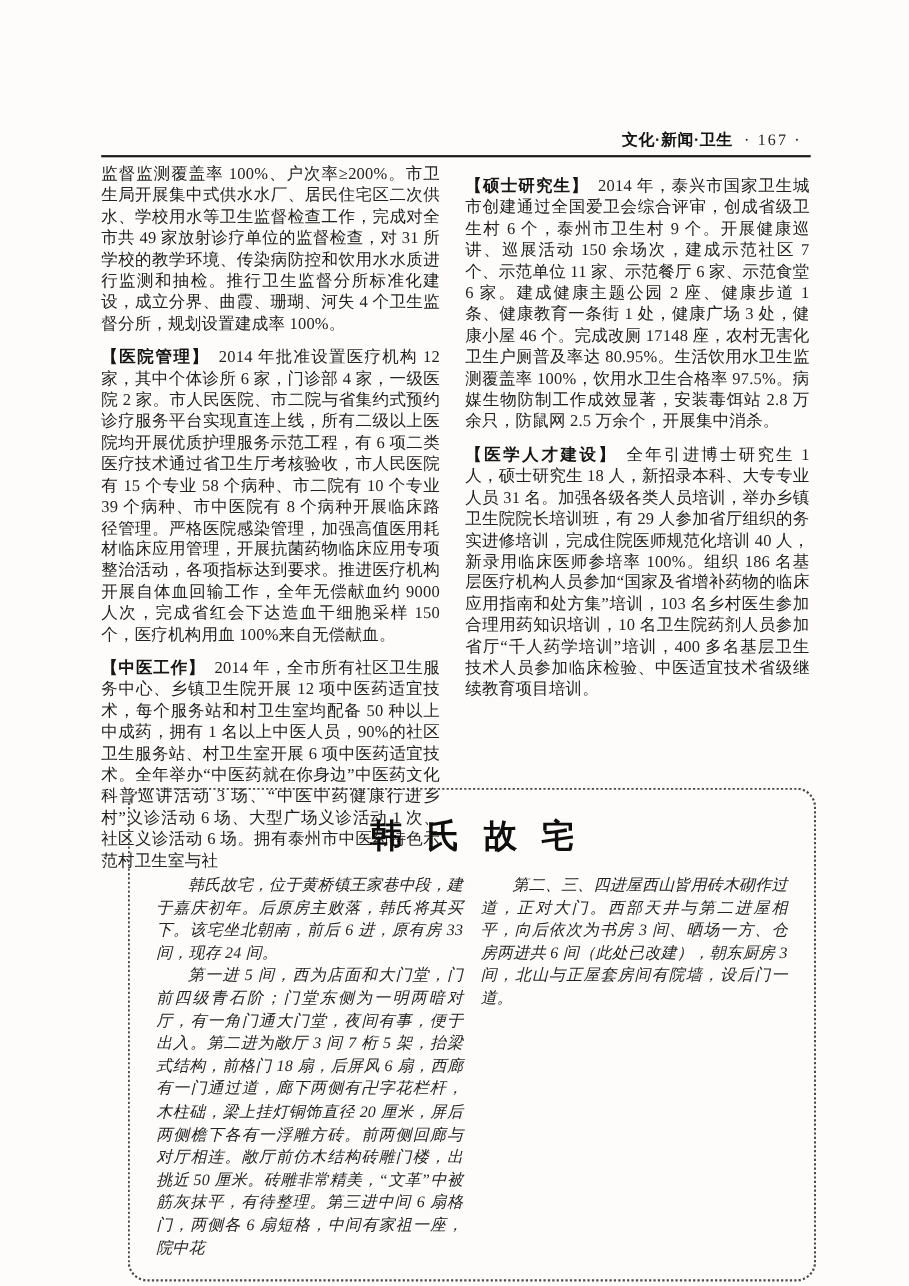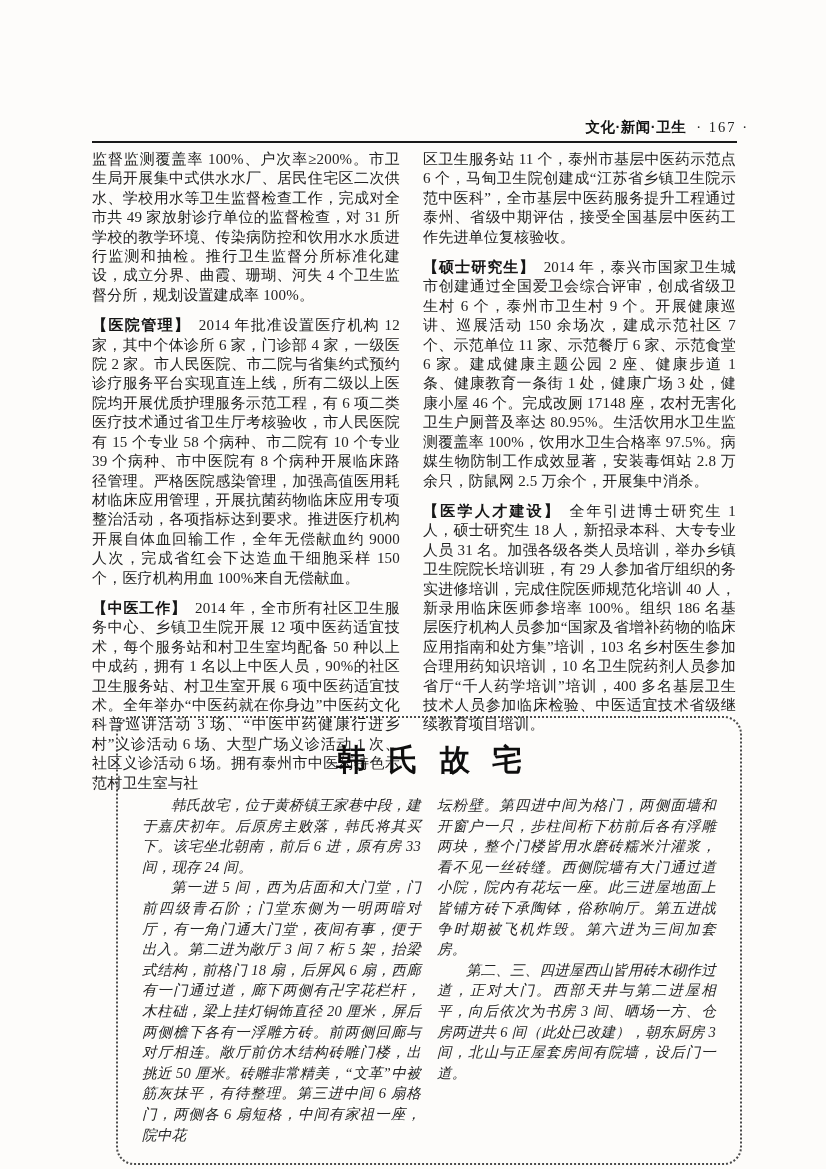--- a/index.html
+++ b/index.html
@@ -3,21 +3,21 @@
 <meta charset="utf-8">
 <style>
   html,body{margin:0;padding:0;}
   body{
     width:826px;height:1169px;position:relative;
     background:#fdfcfa;color:#1f1f1f;
     font-family:"Liberation Serif","DejaVu Serif",serif;
     overflow:hidden;
   }
   .running-head{
-    position:absolute;top:118px;left:104px;width:645px;
+    position:absolute;top:118px;left:84px;width:645px;
     text-align:right;font-size:14.5px;letter-spacing:.5px;white-space:nowrap;
   }
   .running-head .head-title{
     font-family:"Liberation Sans","DejaVu Sans",sans-serif;
     font-weight:700;font-size:14.5px;color:#141414;
   }
   .running-head .head-page{
     font-size:14.5px;color:#222;margin-left:6px;letter-spacing:2px;
   }
   .head-rule{
@@ -73,30 +73,28 @@
 </div>
 <div class="head-rule"></div>
 
 <div class="col col-left">
   <p>监督监测覆盖率 100%、户次率≥200%。市卫生局开展集中式供水水厂、居民住宅区二次供水、学校用水等卫生监督检查工作，完成对全市共 49 家放射诊疗单位的监督检查，对 31 所学校的教学环境、传染病防控和饮用水水质进行监测和抽检。推行卫生监督分所标准化建设，成立分界、曲霞、珊瑚、河失 4 个卫生监督分所，规划设置建成率 100%。</p>
   <p class="entry"><b class="entry-head">【医院管理】</b><span>2014 年批准设置医疗机构 12 家，其中个体诊所 6 家，门诊部 4 家，一级医院 2 家。市人民医院、市二院与省集约式预约诊疗服务平台实现直连上线，所有二级以上医院均开展优质护理服务示范工程，有 6 项二类医疗技术通过省卫生厅考核验收，市人民医院有 15 个专业 58 个病种、市二院有 10 个专业 39 个病种、市中医院有 8 个病种开展临床路径管理。严格医院感染管理，加强高值医用耗材临床应用管理，开展抗菌药物临床应用专项整治活动，各项指标达到要求。推进医疗机构开展自体血回输工作，全年无偿献血约 9000 人次，完成省红会下达造血干细胞采样 150 个，医疗机构用血 100%来自无偿献血。</span></p>
   <p class="entry"><b class="entry-head">【中医工作】</b><span>2014 年，全市所有社区卫生服务中心、乡镇卫生院开展 12 项中医药适宜技术，每个服务站和村卫生室均配备 50 种以上中成药，拥有 1 名以上中医人员，90%的社区卫生服务站、村卫生室开展 6 项中医药适宜技术。全年举办“中医药就在你身边”中医药文化科普巡讲活动 3 场、“中医中药健康行进乡村”义诊活动 6 场、大型广场义诊活动 1 次、社区义诊活动 6 场。拥有泰州市中医药特色示范村卫生室与社</span></p>
 </div>
 
 <div class="col col-right">
-  <p>区卫生服务站 11 个，泰州市基层中医药示范点 6 个，马甸卫生院创建成“江苏省乡镇卫生院示范中医科”，全市基层中医药服务提升工程通过泰州、省级中期评估，接受全国基层中医药工作先进单位复核验收。</p>
   <p class="entry"><b class="entry-head">【硕士研究生】</b><span>2014 年，泰兴市国家卫生城市创建通过全国爱卫会综合评审，创成省级卫生村 6 个，泰州市卫生村 9 个。开展健康巡讲、巡展活动 150 余场次，建成示范社区 7 个、示范单位 11 家、示范餐厅 6 家、示范食堂 6 家。建成健康主题公园 2 座、健康步道 1 条、健康教育一条街 1 处，健康广场 3 处，健康小屋 46 个。完成改厕 17148 座，农村无害化卫生户厕普及率达 80.95%。生活饮用水卫生监测覆盖率 100%，饮用水卫生合格率 97.5%。病媒生物防制工作成效显著，安装毒饵站 2.8 万余只，防鼠网 2.5 万余个，开展集中消杀。</span></p>
   <p class="entry"><b class="entry-head">【医学人才建设】</b><span>全年引进博士研究生 1 人，硕士研究生 18 人，新招录本科、大专专业人员 31 名。加强各级各类人员培训，举办乡镇卫生院院长培训班，有 29 人参加省厅组织的务实进修培训，完成住院医师规范化培训 40 人，新录用临床医师参培率 100%。组织 186 名基层医疗机构人员参加“国家及省增补药物的临床应用指南和处方集”培训，103 名乡村医生参加合理用药知识培训，10 名卫生院药剂人员参加省厅“千人药学培训”培训，400 多名基层卫生技术人员参加临床检验、中医适宜技术省级继续教育项目培训。</span></p>
 </div>
 
 <div class="feature-box">
   <div class="feature-title">韩氏故宅</div>
   <div class="feature-cols">
     <div class="feature-col">
       <p class="indent">韩氏故宅，位于黄桥镇王家巷中段，建于嘉庆初年。后原房主败落，韩氏将其买下。该宅坐北朝南，前后 6 进，原有房 33 间，现存 24 间。</p>
       <p class="indent">第一进 5 间，西为店面和大门堂，门前四级青石阶；门堂东侧为一明两暗对厅，有一角门通大门堂，夜间有事，便于出入。第二进为敞厅 3 间 7 桁 5 架，抬梁式结构，前格门 18 扇，后屏风 6 扇，西廊有一门通过道，廊下两侧有卍字花栏杆，木柱础，梁上挂灯铜饰直径 20 厘米，屏后两侧檐下各有一浮雕方砖。前两侧回廊与对厅相连。敞厅前仿木结构砖雕门楼，出挑近 50 厘米。砖雕非常精美，“文革”中被筋灰抹平，有待整理。第三进中间 6 扇格门，两侧各 6 扇短格，中间有家祖一座，院中花</p>
     </div>
     <div class="feature-col">
-      <p>坛粉壁。第四进中间为格门，两侧面墙和开窗户一只，步柱间桁下枋前后各有浮雕两块，整个门楼皆用水磨砖糯米汁灌浆，看不见一丝砖缝。西侧院墙有大门通过道小院，院内有花坛一座。此三进屋地面上皆铺方砖下承陶钵，俗称响厅。第五进战争时期被飞机炸毁。第六进为三间加套房。</p>
       <p class="indent">第二、三、四进屋西山皆用砖木砌作过道，正对大门。西部天井与第二进屋相平，向后依次为书房 3 间、晒场一方、仓房两进共 6 间（此处已改建），朝东厨房 3 间，北山与正屋套房间有院墙，设后门一道。</p>
     </div>
   </div>
 </div>
 
 </body></html>

